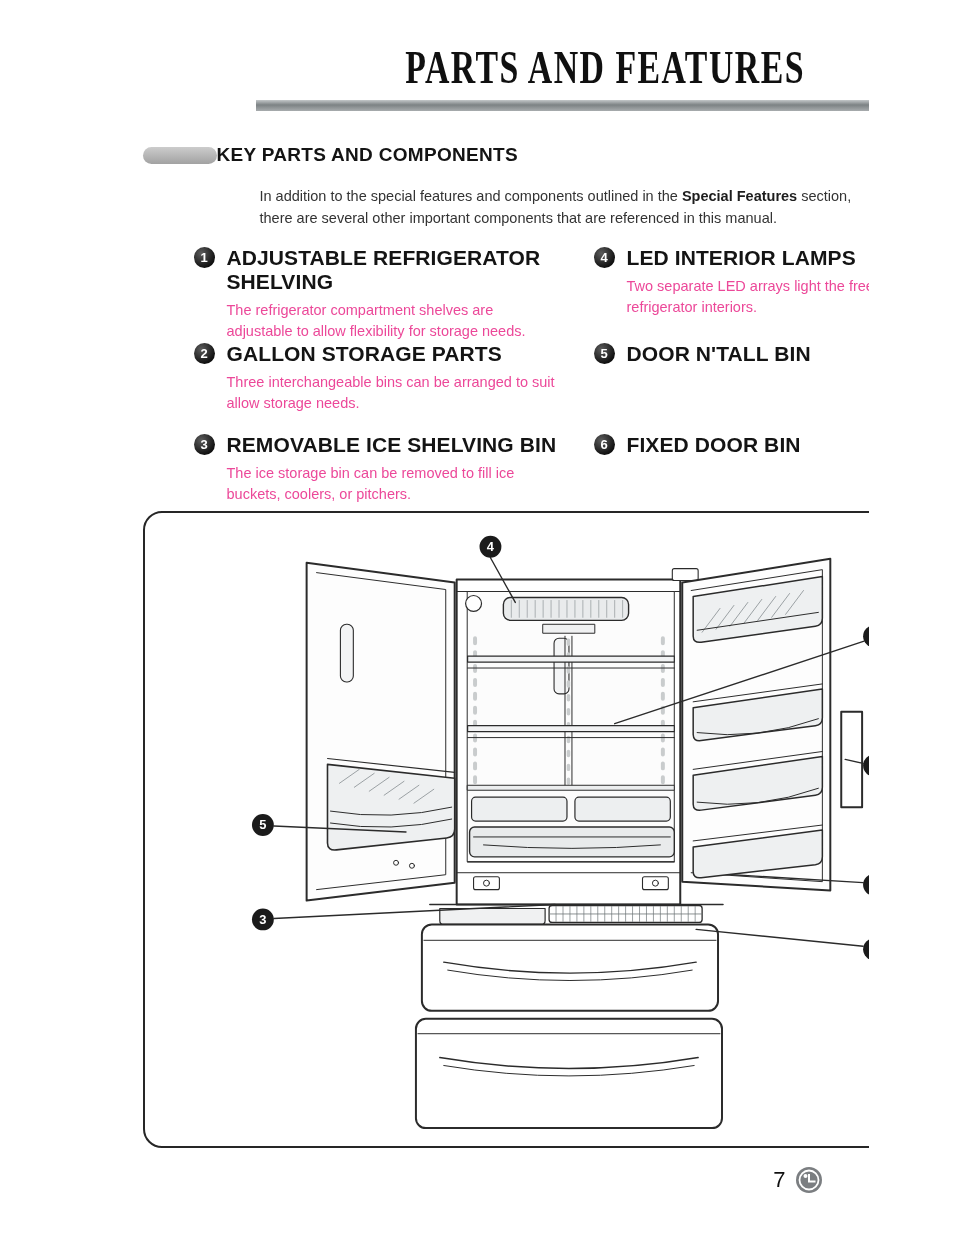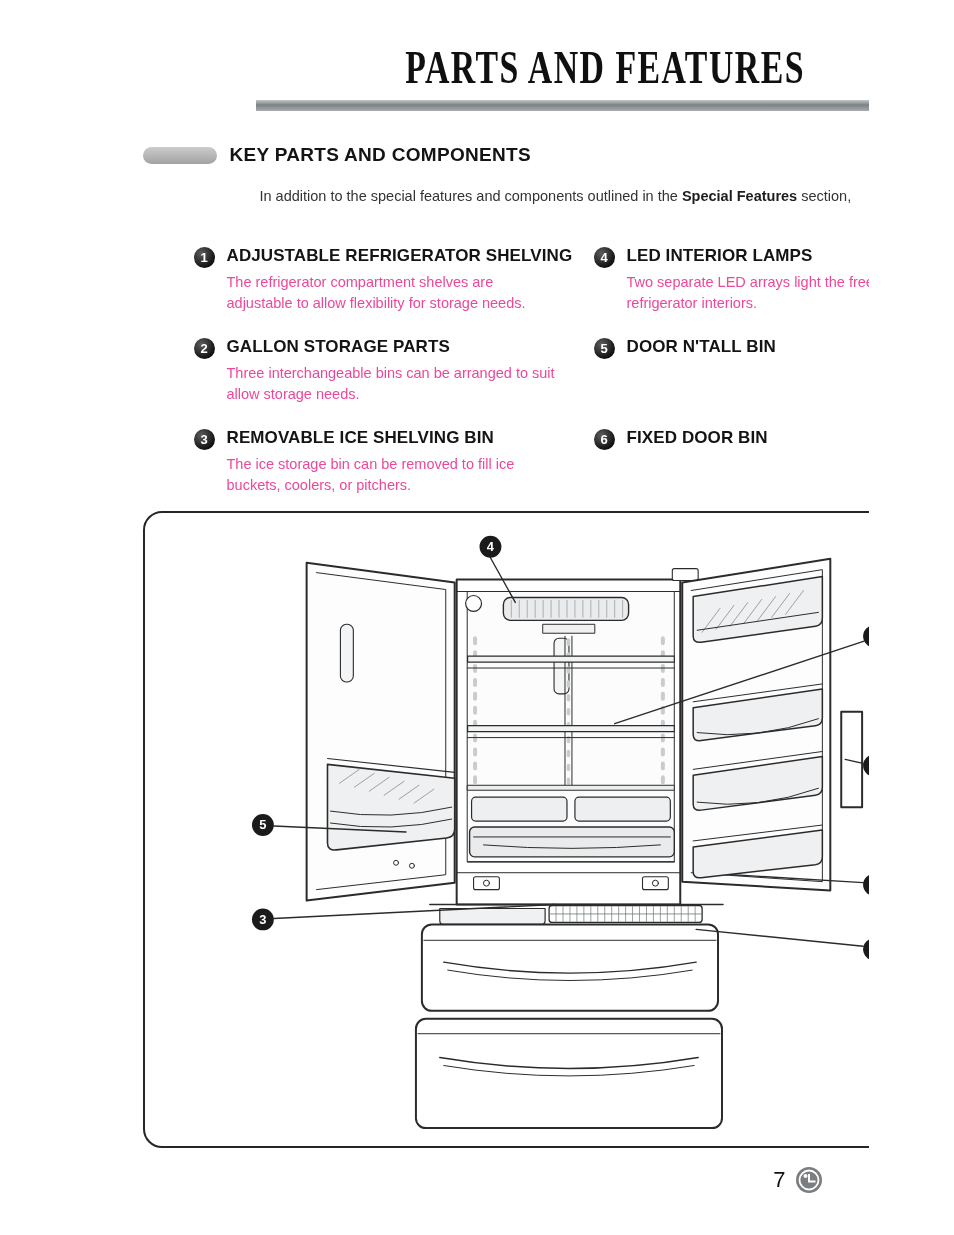--- a/index.html
+++ b/index.html
@@ -16,21 +16,21 @@
     font-weight:700; font-size:47px; letter-spacing:2px;
     color:#101010; white-space:nowrap;
     transform:scaleX(0.72); transform-origin:100% 50%;
   }
   .title-rule {
     position:absolute; top:100px; left:170px; width:716px; height:11px;
     background:linear-gradient(180deg,#c3c7c9 0%,#7c8284 45%,#a8acae 100%);
   }
   .heading-row {
     position:absolute; top:144px; left:57px;
-    display:flex; align-items:center; gap:13px;
+    display:flex; align-items:center; 
   }
   .heading-pill {
     width:74px; height:17px; border-radius:9px;
     background:linear-gradient(180deg,#cccccc,#a2a2a2);
   }
   .section-heading {
     font-size:19px; font-weight:bold; letter-spacing:.3px; color:#141414;
   }
   .intro {
     position:absolute; top:186px; left:142px;
@@ -42,21 +42,21 @@
     display:grid; grid-template-columns:400px 400px;
     grid-auto-rows:minmax(91px,auto);
   }
   .item { display:flex; gap:12px; align-items:flex-start; }
   .badge {
     flex:0 0 auto; width:21px; height:21px; border-radius:50%;
     background:radial-gradient(circle at 35% 30%, #5c5c5c, #101010 72%);
     color:#fff; font-size:13px; font-weight:bold;
     display:flex; align-items:center; justify-content:center; margin-top:1px;
   }
-  .item h3 { font-size:17px; font-weight:bold; color:#141414; margin-bottom:6px; letter-spacing:.1px; }
+  .item h3 { font-size:21px; font-weight:bold; color:#141414; margin-bottom:6px; letter-spacing:.1px; }
   .item p  { font-size:14.5px; line-height:1.45; color:#ec4899; max-width:330px; }
   .figure {
     position:absolute; top:511px; left:57px; width:840px; height:637px;
     border:2px solid #262626; border-radius:19px; background:#fff;
   }
   .figure svg { display:block; width:100%; height:100%; }
   .footer {
     position:absolute; top:1166px; right:46px;
     display:flex; align-items:center; gap:9px;
   }
@@ -68,21 +68,21 @@
 <div class="page">
 
   <h1 class="doc-title">PARTS AND FEATURES</h1>
   <div class="title-rule"></div>
 
   <div class="heading-row">
     <span class="heading-pill"></span>
     <h2 class="section-heading">KEY PARTS AND COMPONENTS</h2>
   </div>
 
-  <p class="intro"><span>In addition to the special features and components outlined in the </span><b>Special Features</b><span> section,</span><br></p>
+  <p class="intro"><span>In addition to the special features and components outlined in the </span><b>Special Features</b><span> section,</span><br><span>there are several other important components that are referenced in this manual.</span></p>
 
   <div class="components">
 
     <div class="item">
       <span class="badge">1</span>
       <div>
         <h3>ADJUSTABLE REFRIGERATOR SHELVING</h3>
         <p>The refrigerator compartment shelves are adjustable to allow flexibility for storage needs.</p>
       </div>
     </div>

